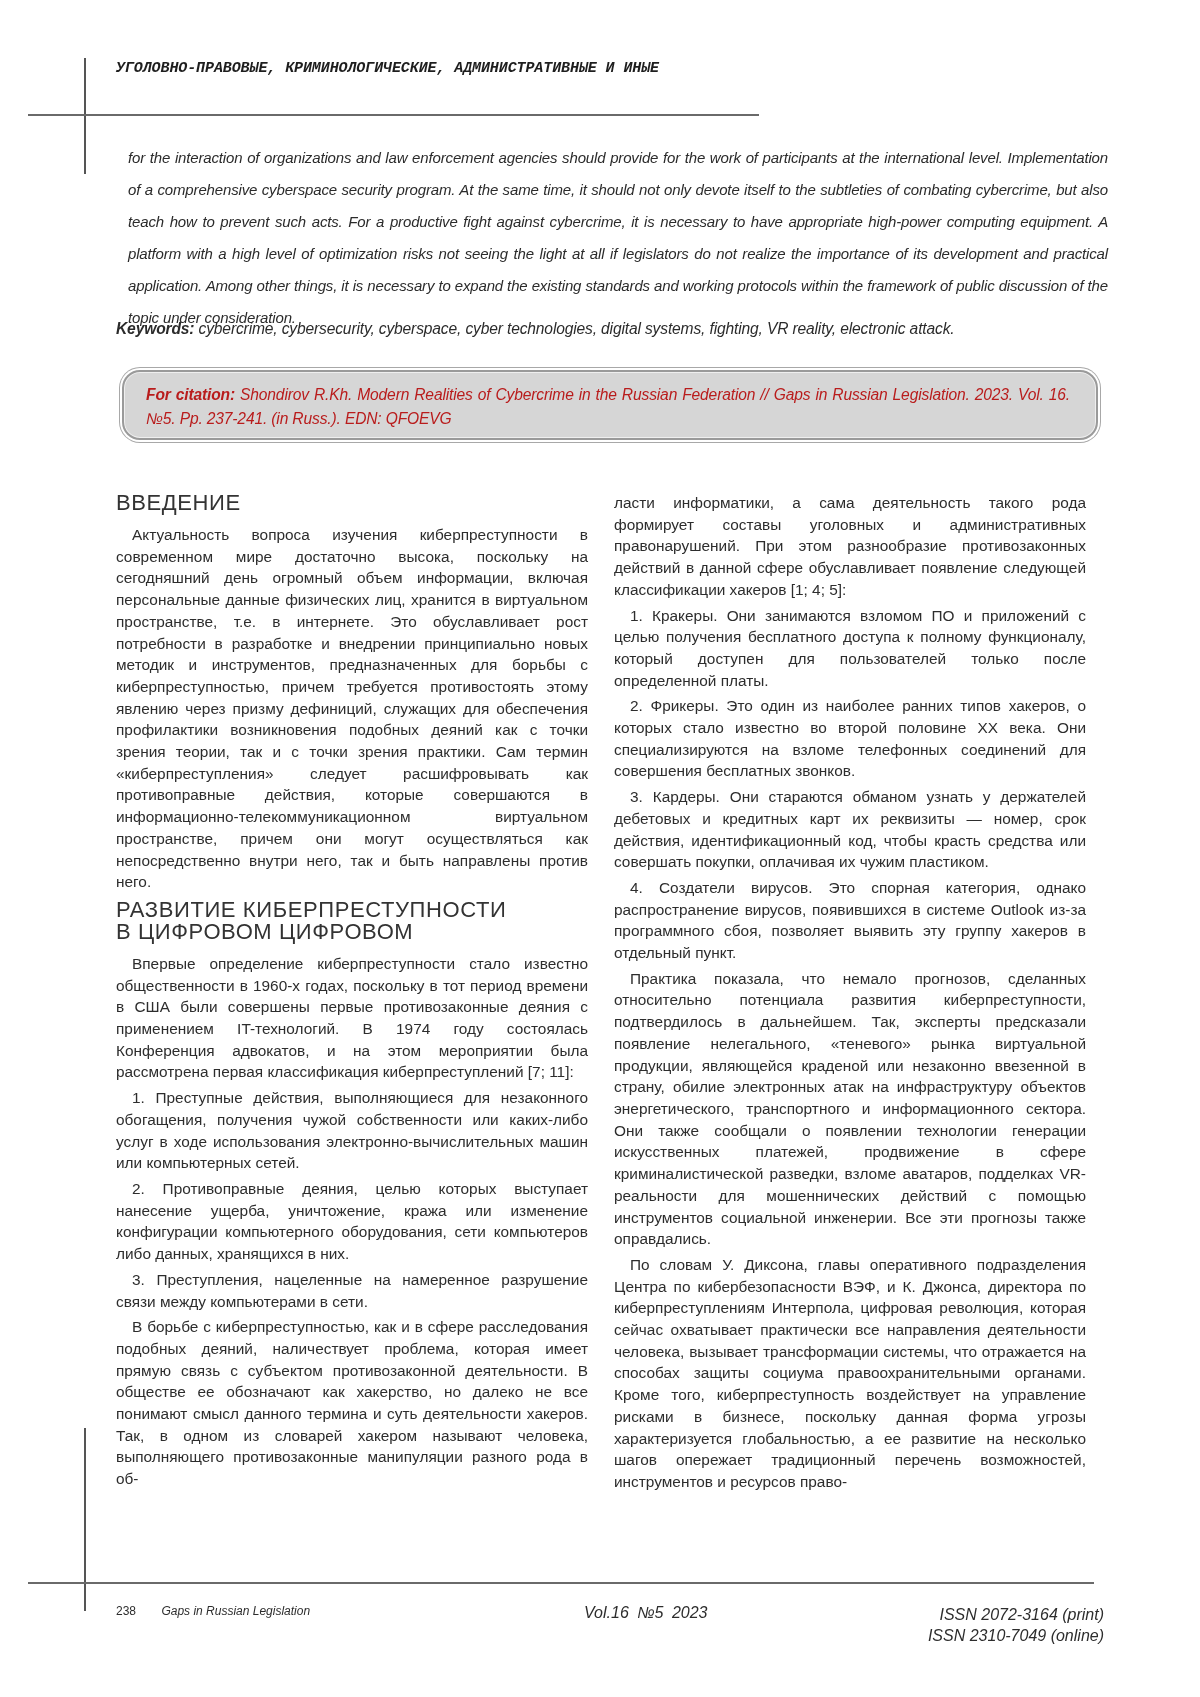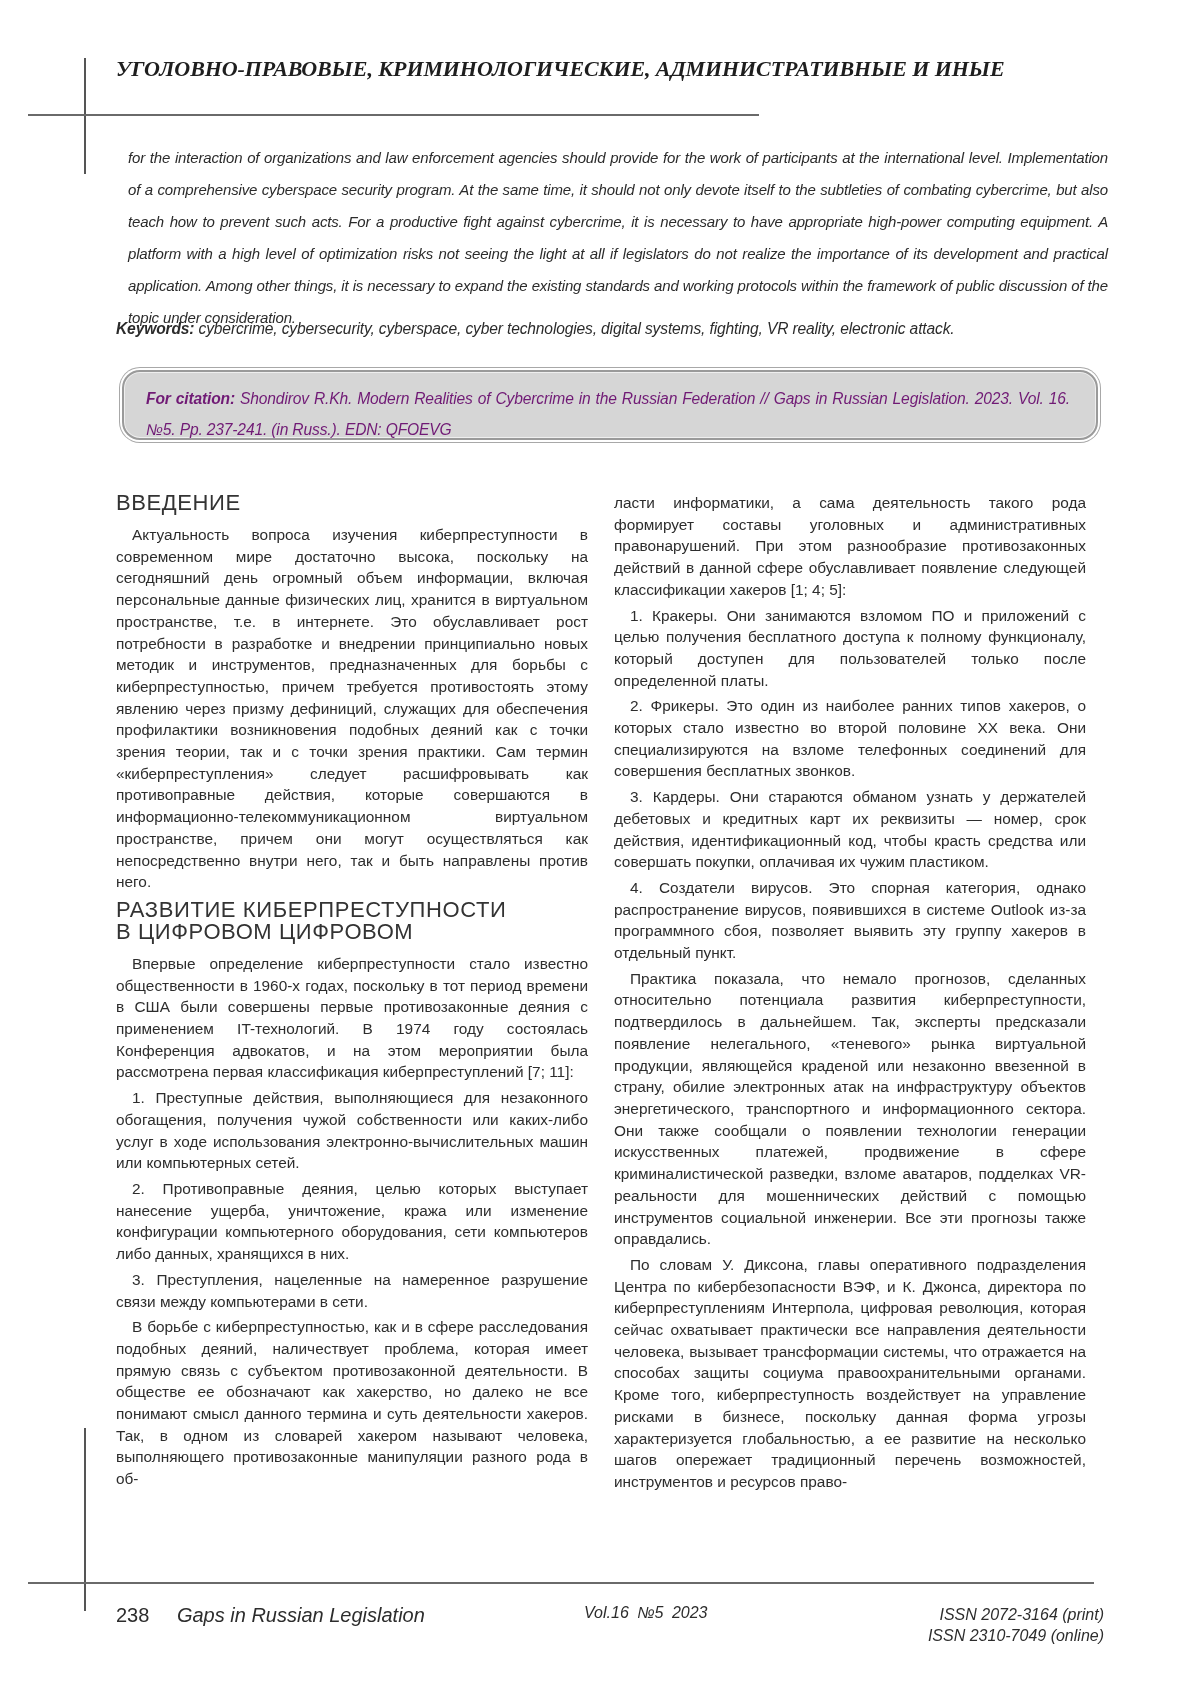--- a/index.html
+++ b/index.html
@@ -5,22 +5,22 @@
     html, body { margin: 0; padding: 0; background: #ffffff; }
     body {
       width: 1200px; height: 1697px; position: relative; overflow: hidden;
       font-family: "Liberation Sans", sans-serif; color: #2b2b2b;
     }
     .vline { position: absolute; background: #555; width: 2px; }
     .hline { position: absolute; background: #6a6a6a; height: 2px; }
 
     .running-head {
       position: absolute; left: 116px; top: 56px; width: 900px;
-      font-family: Liberation Serif, serif; font-weight: bold; font-style: italic;
-      font-size: 22px; line-height: 25px; color: #1e1e1e; letter-spacing: -0.1px;
+      font-family: Liberation Mono, monospace; font-weight: bold; font-style: italic;
+      font-size: 15px; line-height: 25px; color: #1e1e1e; letter-spacing: -0.1px;
     }
     .running-head div { white-space: nowrap; }
 
     .abstract {
       position: absolute; left: 128px; top: 142px; width: 980px;
       font-style: italic; font-size: 15px; line-height: 32px; text-align: justify;
       color: #2b2b2b; letter-spacing: -0.15px;
     }
     .keywords {
       position: absolute; left: 116px; top: 318px; width: 980px;
@@ -30,40 +30,40 @@
     .keywords b { font-style: italic; }
 
     .citation-box {
       position: absolute; left: 122px; top: 370px; width: 972px; height: 66px;
       background: #d6d6d6; border-radius: 18px;
       border: 2px solid #9a9a9a;
       box-shadow: 0 0 0 2px #ffffff, 0 0 0 3px #a8a8a8, inset 0 0 0 1px #efefef;
     }
     .citation-text {
       position: absolute; left: 22px; top: 11px; right: 26px;
-      font-style: italic; font-size: 15.6px; line-height: 31px; text-align: justify;
-      color: #701a75; letter-spacing: -0.15px;
+      font-style: italic; font-size: 15.6px; line-height: 24px; text-align: justify;
+      color: #b91c1c; letter-spacing: -0.15px;
     }
 
     .col {
       position: absolute; top: 492px; width: 472px;
       font-size: 15.4px; line-height: 21.7px; color: #2d2d2d;
     }
     .col-left { left: 116px; }
     .col-right { left: 614px; }
     .col p { margin: 0 0 4px 0; text-indent: 16px; text-align: justify; }
     .col p.cont { text-indent: 0; }
     .col h2 {
       font-weight: normal; font-size: 22px; line-height: 22px; margin: 0 0 10px 0;
       letter-spacing: 0.6px; color: #333;
     }
     .col h2.second { margin-top: 6px; }
 
     .footer-left {
-      position: absolute; left: 116px; top: 1604px; font-size: 20px; color: #2d2d2d;
+      position: absolute; left: 116px; top: 1604px; font-size: 12px; color: #2d2d2d;
     }
     .footer-left .pg { margin-right: 22px; }
     .footer-left .journal { font-style: italic; }
     .footer-mid {
       position: absolute; left: 584px; top: 1604px; font-size: 16px; font-style: italic; color: #2d2d2d;
       word-spacing: 4px;
       text-align: center;
     }
     .footer-right {
       position: absolute; right: 96px; top: 1604px; font-size: 16px; font-style: italic;

